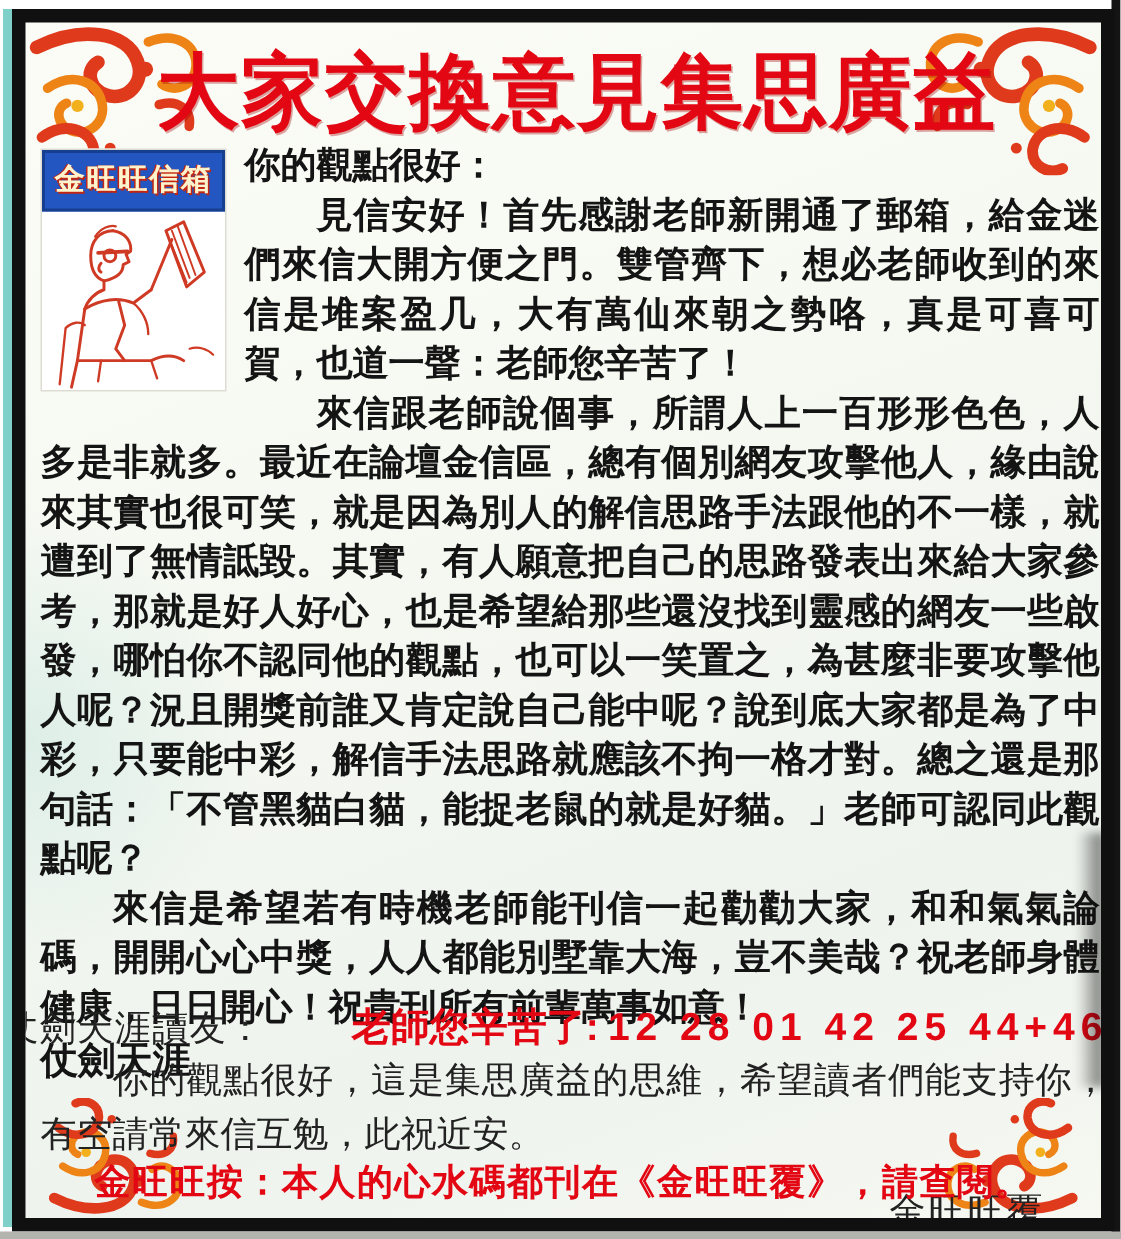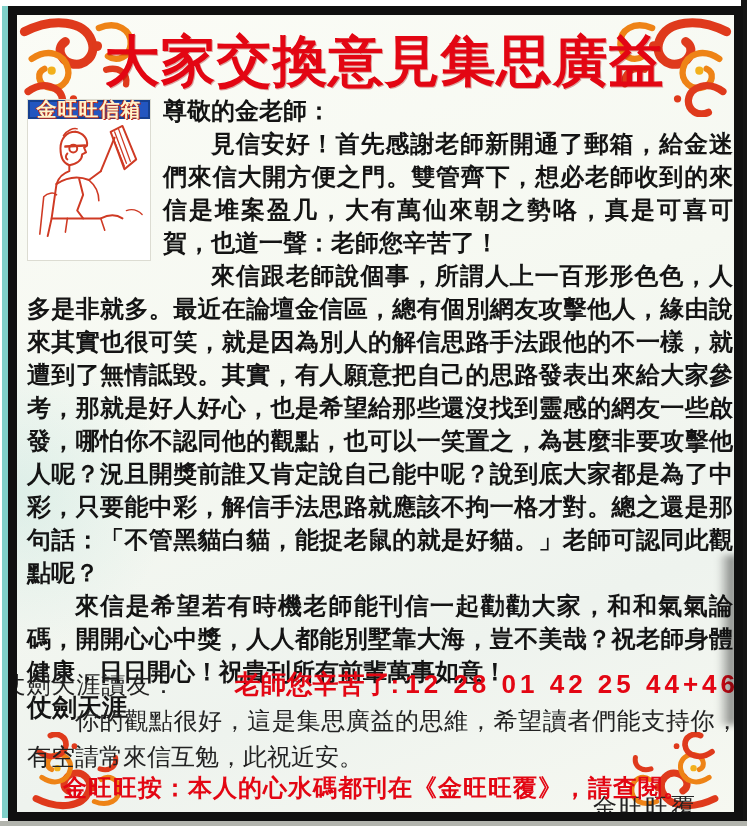--- a/index.html
+++ b/index.html
@@ -56,21 +56,21 @@
   .letter{
     position:absolute;left:10px;top:80px;width:706px;
     font-size:24px;line-height:33px;font-weight:700;color:#141414;
     text-align:justify;
   }
   .mailbox{
     float:left;width:124px;height:162px;margin:4px 12px 2px 0;
     background:#ffffff;border:1px solid #dcdcd2;box-sizing:border-box;
   }
   .mailbox .banner{
-    height:19px;background:#2356c0;border:2px solid #16408f;
+    height:41px;background:#2356c0;border:2px solid #16408f;
     display:flex;align-items:center;justify-content:center;box-sizing:border-box;
   }
   .mailbox .banner span{
     font-size:20px;font-weight:900;color:#fdf4cd;letter-spacing:1px;
     text-shadow:1px 1px 0 #c22511, -1px 0 0 #c22511;white-space:nowrap;
   }
   .mailbox .sketch{width:100%;height:126px;}
   .mailbox .sketch svg{width:100%;height:100%;display:block;}
 
   .salutation{white-space:nowrap;}
@@ -184,21 +184,21 @@
         <div class="mailbox">
           <div class="banner">
             <span>金旺旺信箱</span>
           </div>
           <div class="sketch">
             <svg>
                 <use href="#sketch-man"></use>
               </svg>
           </div>
         </div>
-        <div class="salutation">尊敬的金老師：</div>
+        <div class="salutation">你的觀點很好：</div>
         <p class="para">見信安好！首先感謝老師新開通了郵箱，給金迷們來信大開方便之門。雙管齊下，想必老師收到的來信是堆案盈几，大有萬仙來朝之勢咯，真是可喜可賀，也道一聲：老師您辛苦了！</p>
         <p class="para">來信跟老師說個事，所謂人上一百形形色色，人多是非就多。最近在論壇金信區，總有個別網友攻擊他人，緣由說來其實也很可笑，就是因為別人的解信思路手法跟他的不一樣，就遭到了無情詆毀。其實，有人願意把自己的思路發表出來給大家參考，那就是好人好心，也是希望給那些還沒找到靈感的網友一些啟發，哪怕你不認同他的觀點，也可以一笑置之，為甚麼非要攻擊他人呢？況且開獎前誰又肯定說自己能中呢？說到底大家都是為了中彩，只要能中彩，解信手法思路就應該不拘一格才對。總之還是那句話：「不管黑貓白貓，能捉老鼠的就是好貓。」老師可認同此觀點呢？</p>
         <p class="para">來信是希望若有時機老師能刊信一起勸勸大家，和和氣氣論碼，開開心心中獎，人人都能別墅靠大海，豈不美哉？祝老師身體健康，日日開心！祝貴刊所有前輩萬事如意！</p>
         <div class="sig-line">仗劍天涯</div>
       </div>
 
       <div class="reply">
         <div class="reply-head">
           <span class="addressee">仗劍天涯讀友：</span>
           <span class="lottery"><span>老師您辛苦了:</span><span class="nums">12 28 01 42 25 44+46</span></span>

